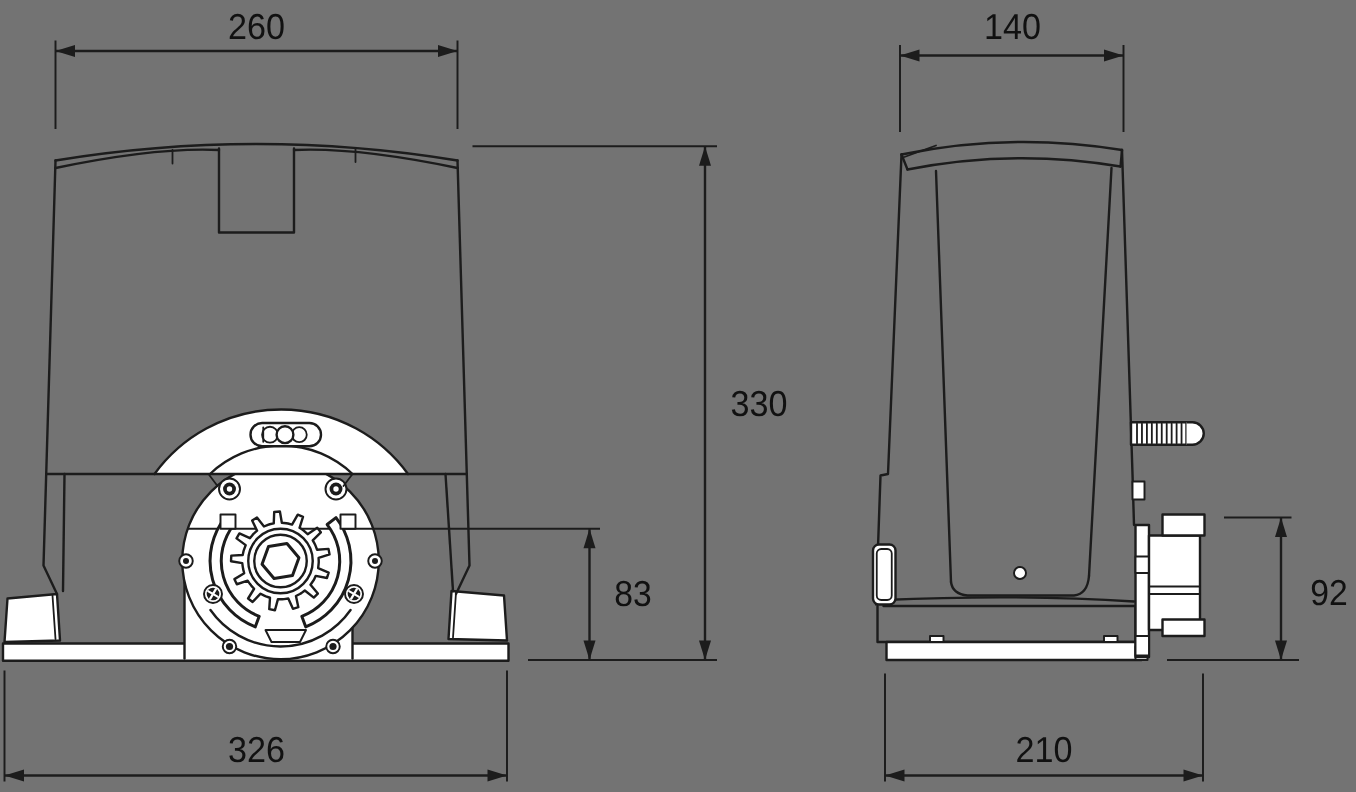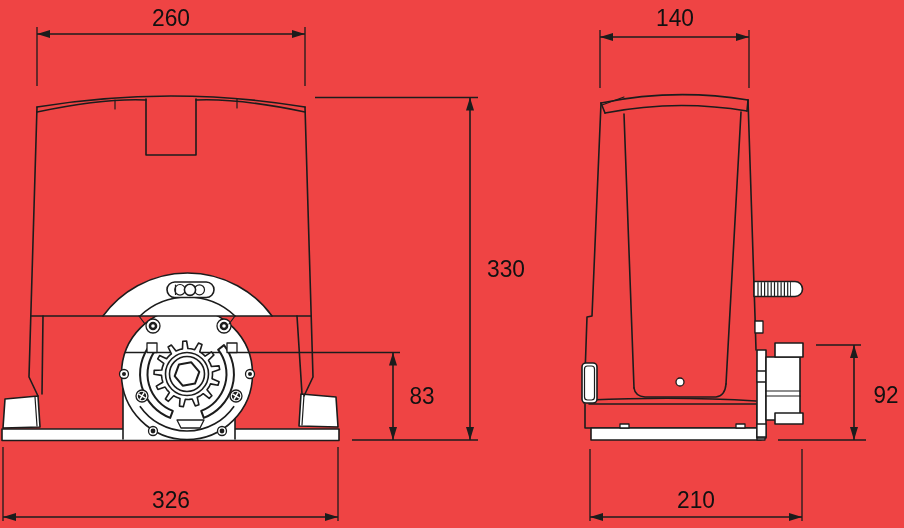--- a/index.html
+++ b/index.html
@@ -1,16 +1,16 @@
 <!DOCTYPE html>
 <html><head>
 <meta charset="utf-8">
 <style>
   html,body{margin:0;padding:0;background:#ffffff;}
-  .page{position:relative;width:904px;height:528px;background:#ef4444;overflow:hidden;
+  .page{position:relative;width:904px;height:528px;background:#737373;overflow:hidden;
         font-family:"Liberation Sans", sans-serif;text-align:right;}
   svg{display:block;}
   .part{fill:none;stroke:#1c1c1c;stroke-width:1.6;stroke-linecap:round;stroke-linejoin:round;}
   .part-f{fill:#ffffff;stroke:#1c1c1c;stroke-width:1.6;stroke-linejoin:round;}
   .thin{fill:none;stroke:#1c1c1c;stroke-width:1.2;stroke-linecap:round;}
   .thin-f{fill:#ffffff;stroke:#1c1c1c;stroke-width:1.3;stroke-linejoin:round;}
   .heavy-f{fill:#ffffff;stroke:#1c1c1c;stroke-width:2;stroke-linejoin:round;}
   .dim{fill:none;stroke:#1c1c1c;stroke-width:1.6;stroke-linecap:butt;}
   .ext{fill:none;stroke:#1c1c1c;stroke-width:1.3;stroke-linecap:butt;}
   .arrow{fill:#1c1c1c;stroke:none;}

